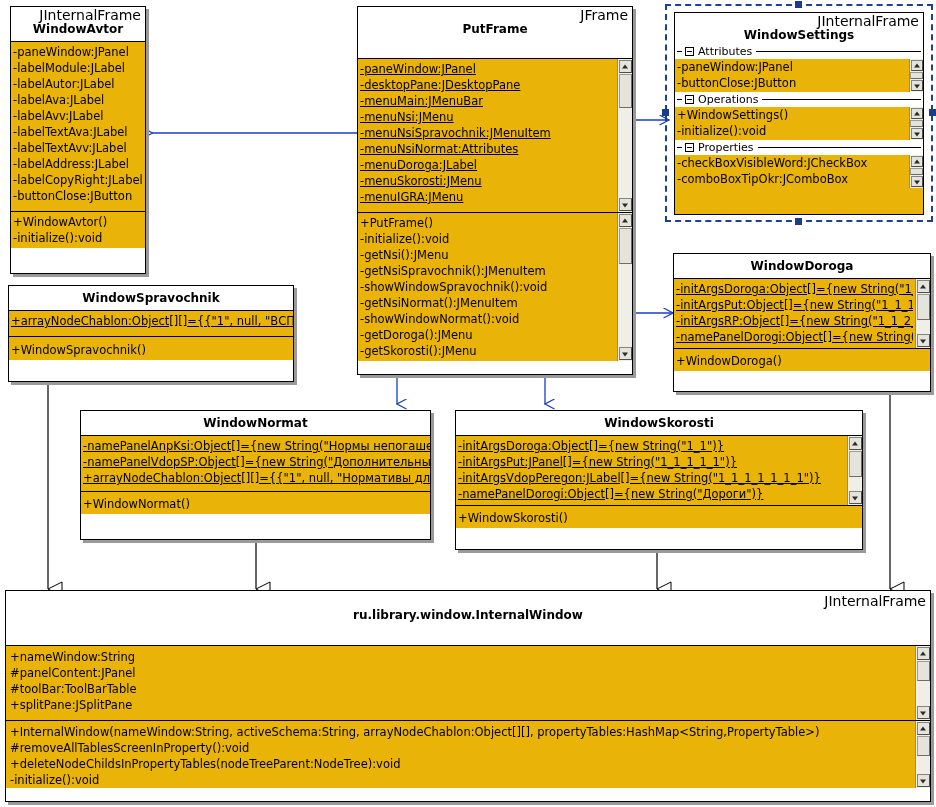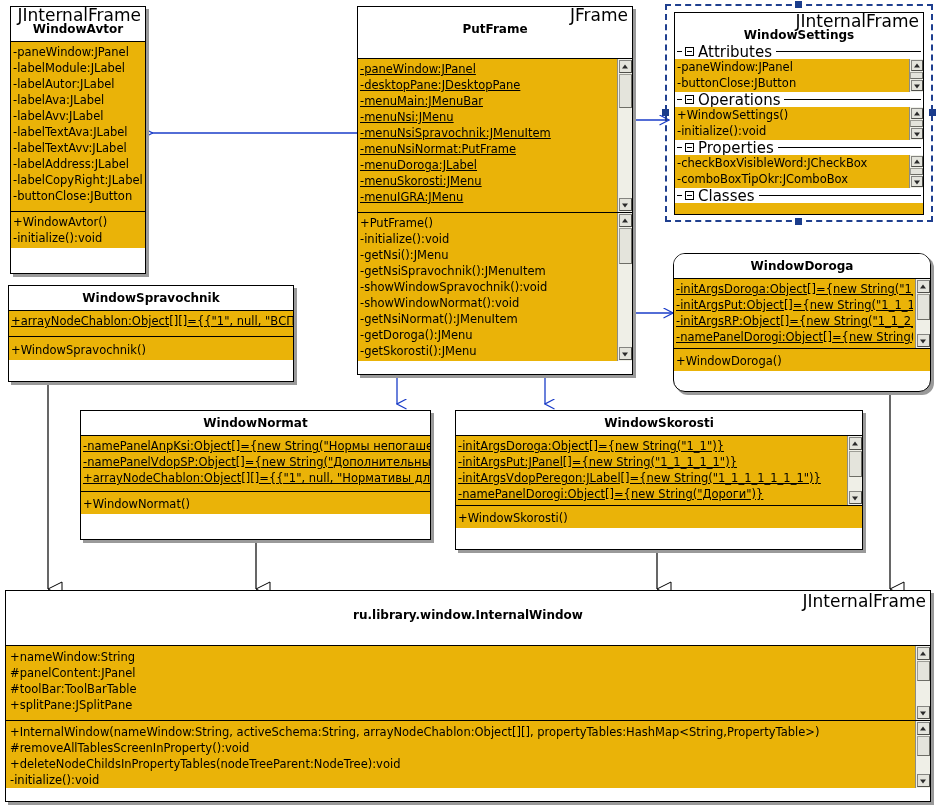--- a/index.html
+++ b/index.html
@@ -24,21 +24,21 @@
     box-shadow: 3px 3px 0 0 #9a9a9a;
     overflow: hidden;
   }
   .uml-head {
     padding: 2px 4px 4px 4px;
     border-bottom: 1px solid #000000;
     background: #ffffff;
   }
   .stereo {
     text-align: right;
-    font-size: 17px;
+    font-size: 14px;
     line-height: 13px;
     white-space: nowrap;
   }
   .cname {
     text-align: center;
     font-weight: bold;
     font-size: 12px;
     line-height: 15px;
     white-space: nowrap;
   }
@@ -110,21 +110,21 @@
   .vscroll.mini { width: 14px; }
   .vscroll.mini .sb-btn { width: 12px; height: 11px; }
 
   
   .grp {
     display: flex;
     align-items: center;
     gap: 3px;
     padding: 0 2px;
     height: 15px;
-    font-size: 15px;
+    font-size: 11px;
     white-space: nowrap;
   }
   .grp .lead { width: 5px; height: 1px; background: #000; }
   .grp .box {
     width: 9px; height: 9px;
     border: 1px solid #000;
     position: relative;
     background: #fff;
     flex: 0 0 auto;
   }
@@ -241,41 +241,41 @@
     <div class="stereo">JFrame</div>
     <div class="cname">PutFrame</div>
   </div>
   <div class="uml-sec" style="height:154px;">
     <ul class="uml-list" style="padding-right:17px;">
       <li class="stat">-paneWindow:JPanel</li>
       <li class="stat">-desktopPane:JDesktopPane</li>
       <li class="stat">-menuMain:JMenuBar</li>
       <li class="stat">-menuNsi:JMenu</li>
       <li class="stat">-menuNsiSpravochnik:JMenuItem</li>
-      <li class="stat">-menuNsiNormat:PutFrame</li>
+      <li class="stat">-menuNsiNormat:Attributes</li>
       <li class="stat">-menuDoroga:JLabel</li>
       <li class="stat">-menuSkorosti:JMenu</li>
       <li class="stat">-menuIGRA:JMenu</li>
     </ul>
     <div class="vscroll">
       <div class="sb-btn up"></div>
       <div class="sb-thumb" style="height:34px;"></div>
       <div class="sb-track"></div>
       <div class="sb-btn down"></div>
     </div>
   </div>
   <div class="uml-sec">
     <ul class="uml-list" style="padding-right:17px;">
       <li>+PutFrame()</li>
       <li>-initialize():void</li>
       <li>-getNsi():JMenu</li>
       <li>-getNsiSpravochnik():JMenuItem</li>
       <li>-showWindowSpravochnik():void</li>
+      <li>-getNsiNormat():JMenuItem</li>
       <li>-showWindowNormat():void</li>
-      <li>-getNsiNormat():JMenuItem</li>
       <li>-getDoroga():JMenu</li>
       <li>-getSkorosti():JMenu</li>
     </ul>
     <div class="vscroll">
       <div class="sb-btn up"></div>
       <div class="sb-thumb" style="height:36px;"></div>
       <div class="sb-track"></div>
       <div class="sb-btn down"></div>
     </div>
   </div>
@@ -340,26 +340,20 @@
       <li>-checkBoxVisibleWord:JCheckBox</li>
       <li>-comboBoxTipOkr:JComboBox</li>
     </ul>
     <div class="vscroll mini">
       <div class="sb-btn up"></div>
       <div class="sb-thumb" style="height:7px;"></div>
       <div class="sb-btn down"></div>
     </div>
   </div>
 
-  <div class="grp">
-    <span class="lead"></span>
-    <span class="box"></span>
-    <span class="gl">Classes</span>
-    <span class="rule"></span>
-  </div>
   <div class="uml-sec" style="border-bottom:none;">
     <ul class="uml-list" style="padding:0 18px 0 2px;margin-top:24px;">
       <li>#ClassNameTreeCellRenderer</li>
     </ul>
   </div>
 </div>
 
 <div class="uml" style="left:8px; top:285px; width:286px; height:97px;">
   <div class="uml-head" style="padding-top:5px;">
     <div class="cname">WindowSpravochnik</div>
@@ -369,21 +363,21 @@
       <li class="stat">+arrayNodeChablon:Object[][]={{"1", null, "ВСП",</li>
     </ul>
   </div>
   <div class="uml-sec">
     <ul class="uml-list" style="padding-top:5px;">
       <li>+WindowSpravochnik()</li>
     </ul>
   </div>
 </div>
 
-<div class="uml" style="left:673px; top:253px; width:258px; height:139px;border-radius:12px;">
+<div class="uml" style="left:673px; top:253px; width:258px; height:139px;">
   <div class="uml-head" style="padding-top:5px;">
     <div class="cname">WindowDoroga</div>
   </div>
   <div class="uml-sec" style="height:70px;">
     <ul class="uml-list" style="padding-right:17px;">
       <li class="stat">-initArgsDoroga:Object[]={new String("1_</li>
       <li class="stat">-initArgsPut:Object[]={new String("1_1_1</li>
       <li class="stat">-initArgsRP:Object[]={new String("1_1_2_</li>
       <li class="stat">-namePanelDorogi:Object[]={new String("</li>
     </ul>

